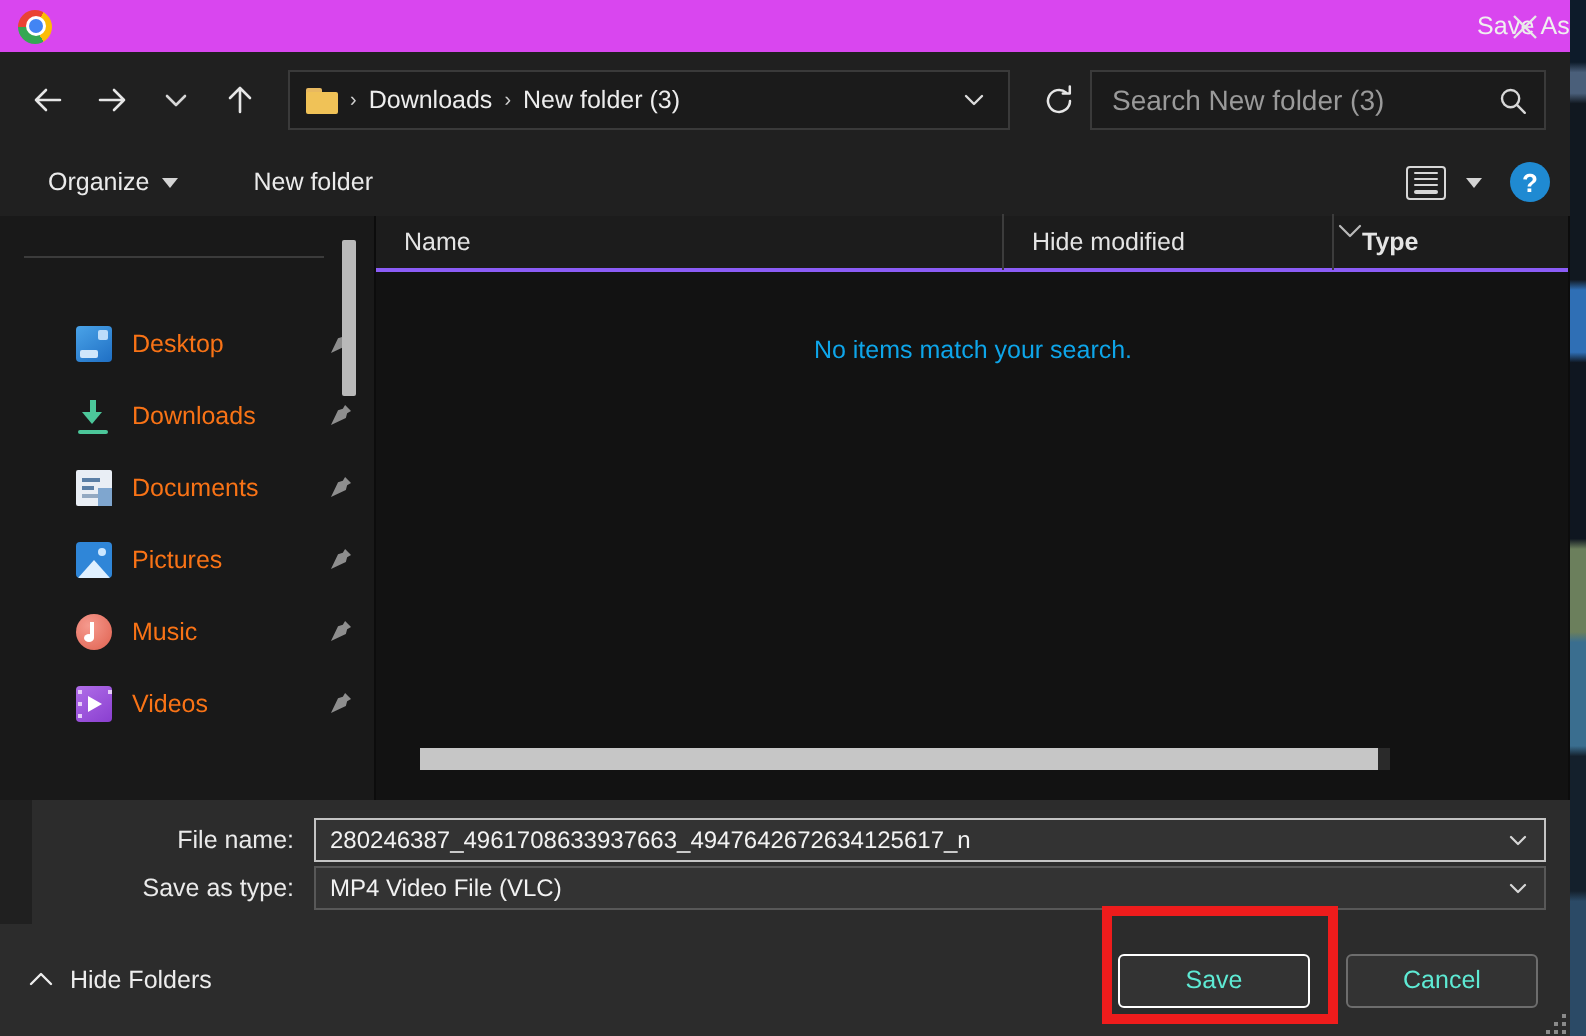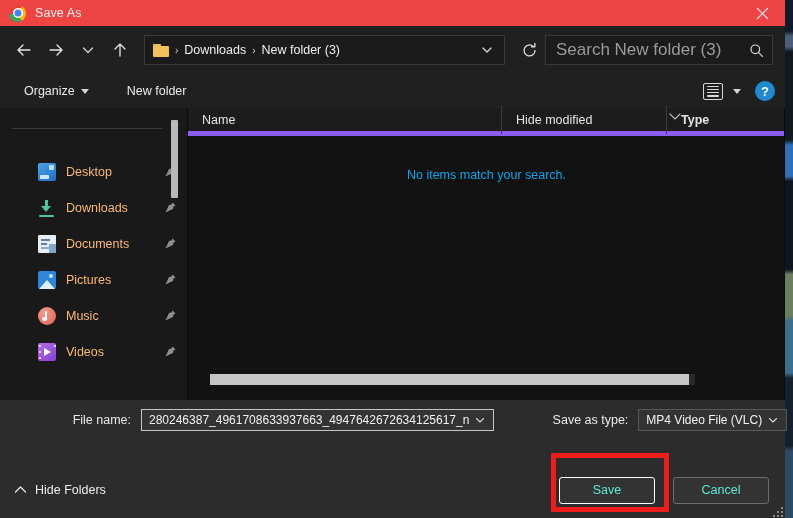--- a/index.html
+++ b/index.html
@@ -34,23 +34,24 @@
   .dialog {
     position: absolute; left: 0; top: 0;
     width: 785px; height: 518px;
     background: #202020;
     display: flex; flex-direction: column;
   }
 
   
   .titlebar {
     height: 26px; flex: none;
-    background: #ef4444;
+    background: #d946ef;
     display: flex; align-items: center;
     position: relative;
+    justify-content: space-between;
   }
   .title-icon {
     width: 17px; height: 17px; margin-left: 9px; margin-right: 9px;
     position: relative; flex: none;
   }
   .chrome-logo {
     width: 17px; height: 17px; border-radius: 50%;
     background:
       conic-gradient(from -90deg,
         #ea4335 0deg 120deg,
@@ -121,21 +122,21 @@
     display: flex; align-items: center; justify-content: center; color: #dcdcdc;
   }
 
   .searchbox {
     width: 228px; flex: none; height: 30px;
     background: #1b1b1b; border: 1px solid #3a3a3a;
     display: flex; align-items: center;
     padding: 0 6px 0 10px;
   }
   .searchbox .ph {
-    flex: 1 1 auto; font-size: 17px; color: #9a9a9a;
+    flex: 1 1 auto; font-size: 14px; color: #9a9a9a;
     white-space: nowrap; overflow: hidden;
   }
   .search-icon { flex: none; width: 20px; color: #d8d8d8; display:flex; align-items:center; justify-content:center; }
 
   
   .toolbar {
     height: 34px; flex: none;
     background: #202020;
     display: flex; align-items: center;
     padding: 0 10px 0 16px;
@@ -178,21 +179,21 @@
   .sidebar-divider {
     position: absolute; left: 12px; right: 26px; top: 20px;
     height: 1px; background: #3b3b3b;
   }
   .side-list { position: absolute; left: 0; right: 0; top: 46px; }
   .side-item {
     height: 36px; display: flex; align-items: center;
     padding-left: 38px; padding-right: 10px;
   }
   .side-ico { width: 18px; height: 18px; flex: none; margin-right: 10px; position: relative; }
-  .side-label { font-size: 12.5px; color: #fdba74; white-space: nowrap; text-align: right; }
+  .side-label { font-size: 12.5px; color: #f97316; white-space: nowrap; text-align: right; }
   .pin { margin-left: auto; width: 14px; height: 14px; color: #8e8e8e; flex: none; }
   .pin svg { display:block; }
 
   
   .ico-desktop { background: linear-gradient(145deg,#4aa3e8,#1f6fc4); border-radius: 2px; }
   .ico-desktop::after { content:""; position:absolute; left:2px; bottom:2px; width:9px; height:4px; background:#cfe6fb; border-radius:1px; }
   .ico-desktop::before { content:""; position:absolute; right:2px; top:2px; width:5px; height:5px; background:#bcdcfa; border-radius:1px; }
 
   .ico-downloads::before {
     content:""; position:absolute; left:7px; top:1px; width:3px; height:8px; background:#4cc79a;
@@ -242,21 +243,21 @@
   }
 
   
   .listpane {
     flex: 1 1 auto; position: relative; min-width: 0;
     background: #121212;
     display: flex; flex-direction: column;
   }
   .colheaders {
     height: 28px; flex: none; display: flex; align-items: center;
-    background: #1c1c1c; border-bottom: 5px solid #8b5cf6;
+    background: #1c1c1c; border-bottom: 2px solid #8b5cf6;
     position: relative;
   }
   .col {
     font-size: 12.5px; color: #e4e4e4;
     padding-left: 14px; position: relative; height: 28px;
     display: flex; align-items: center; white-space: nowrap;
   }
   .col.name { width: 313px; flex: none; }
   .col.date { width: 165px; flex: none; border-left: 1px solid #3c3c3c; }
   .col.type { flex: 1 1 auto; border-left: 1px solid #3c3c3c; font-weight: bold; }
@@ -277,21 +278,21 @@
   }
   .hscroll .track-right {
     position: absolute; right: 0; top: 0; height: 11px; width: 6px; background: #2a2a2a;
   }
   .list-edge-r { position: absolute; right: 0; top: 0; bottom: 0; width: 1px; background:#0c0c0c; }
 
   
   .formarea {
     flex: none; height: 62px; background: #2c2c2c;
     padding: 9px 12px 0 12px;
-    display: flex; gap: 15px;
+    display: flex; flex-direction: column; gap: 2px; margin-left: 16px;
   }
   .formrow { display: flex; align-items: center; height: 22px; }
   .formlabel {
     width: 129px; flex: none; text-align: right; padding-right: 10px;
     font-size: 12.5px; color: #eaeaea; white-space: nowrap;
   }
   .field {
     flex: 1 1 auto; height: 22px; background: #333333;
     border: 1px solid #585858;
     display: flex; align-items: center; padding: 0 2px 0 7px;

